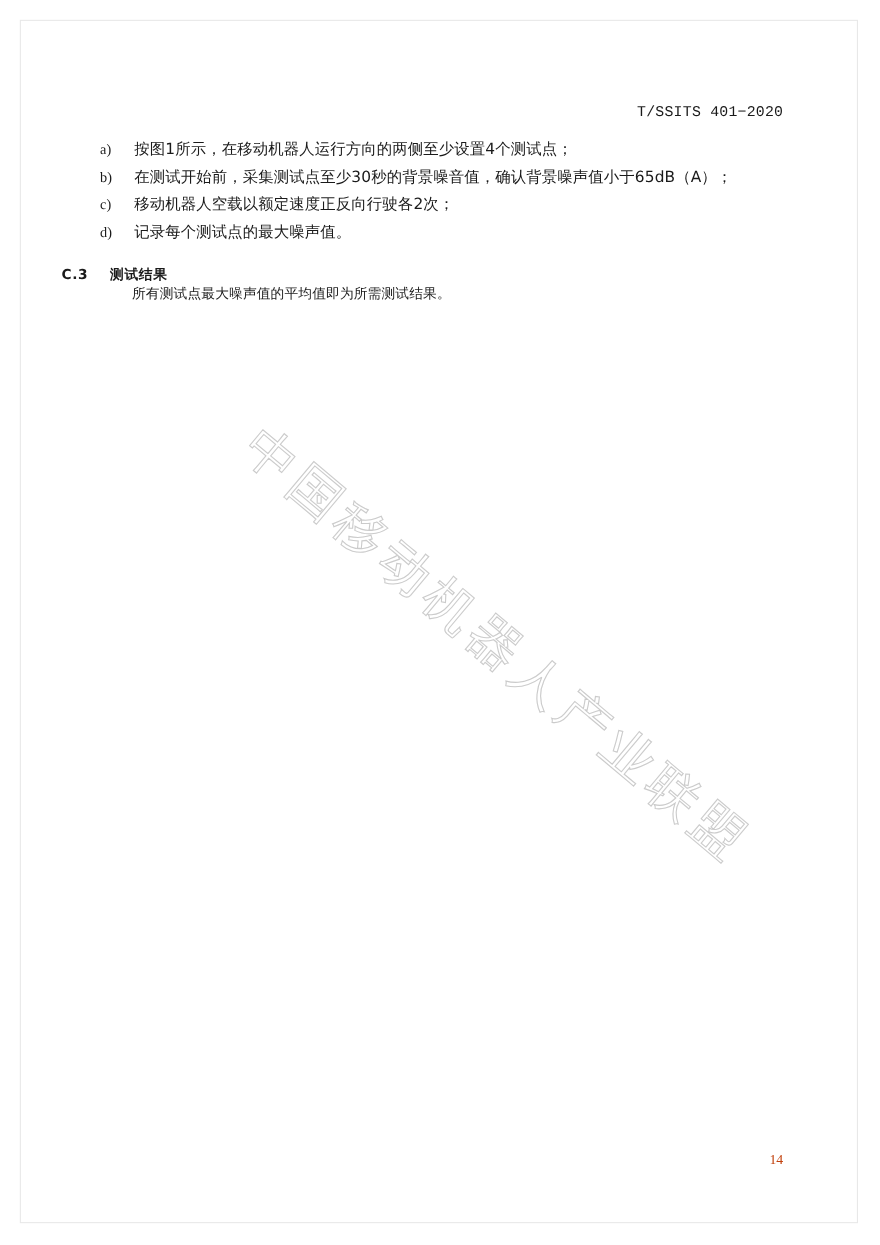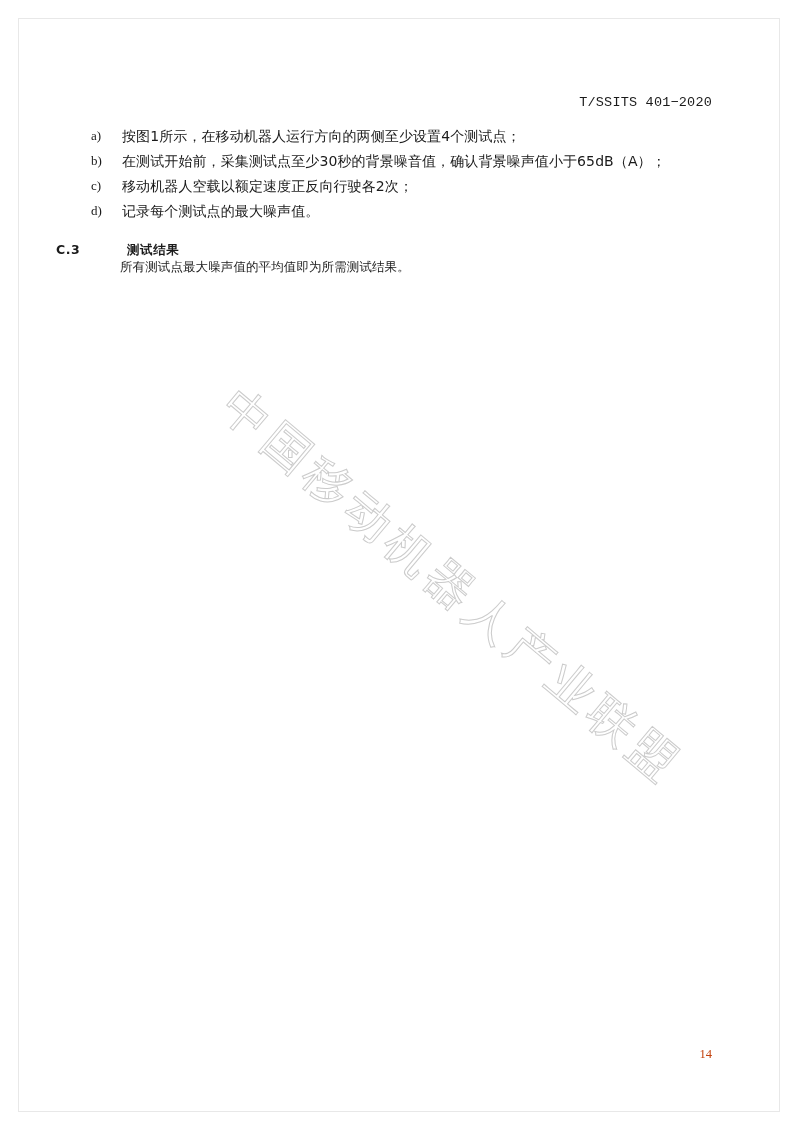--- a/index.html
+++ b/index.html
@@ -82,21 +82,20 @@
     font-weight: bold;
     font-size: 12.5px;
   }
   .section-num {
     width: 44px;
     flex: 0 0 44px;
     letter-spacing: 0.5px;
   }
   .section-title {
     letter-spacing: 0.6px;
-    margin-left: 27px;
   }
 
   .para {
     margin-left: 32px;
     font-family: "DejaVu Sans", "Liberation Sans", sans-serif;
     font-size: 12.5px;
     line-height: 1.3;
     letter-spacing: 0.1px;
   }
 

